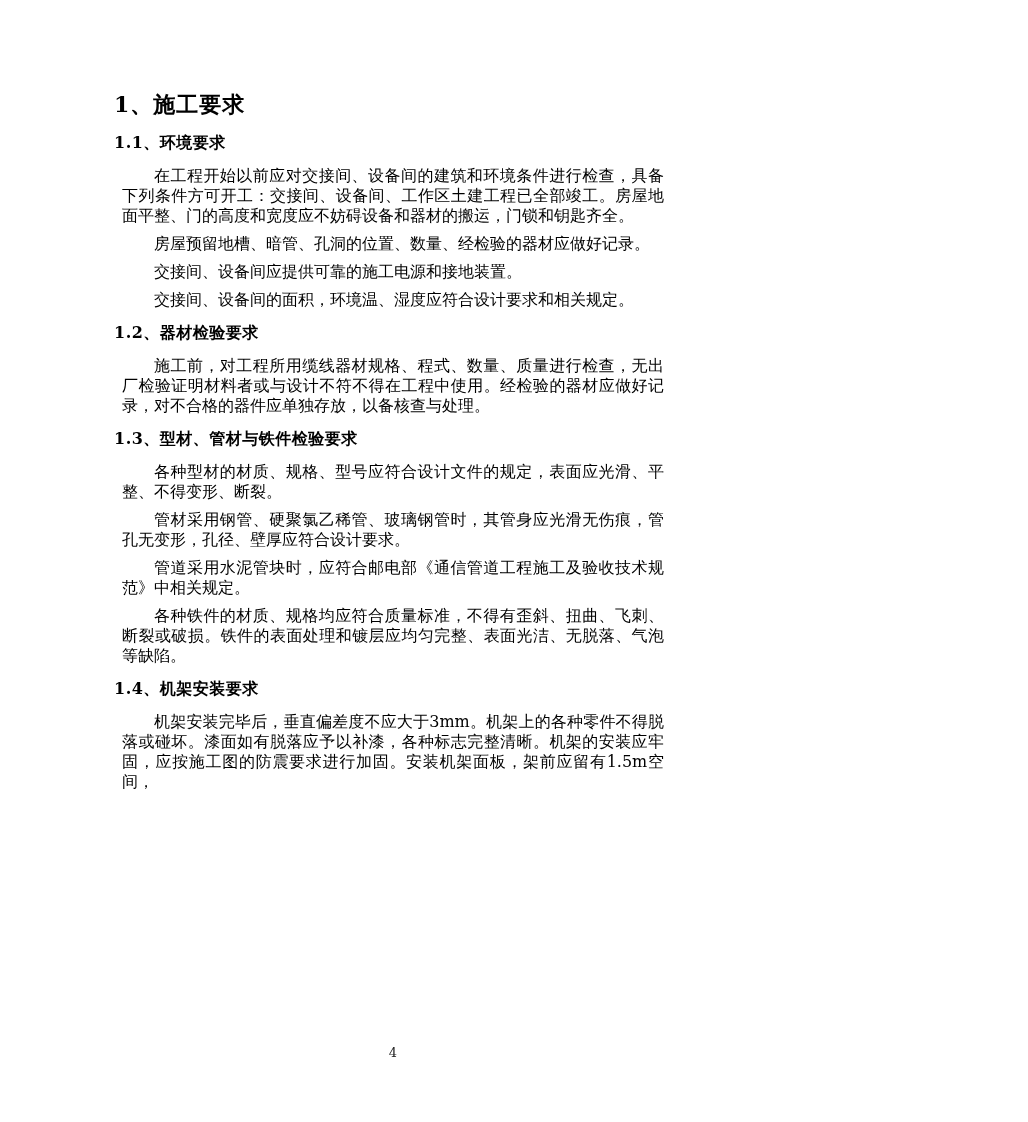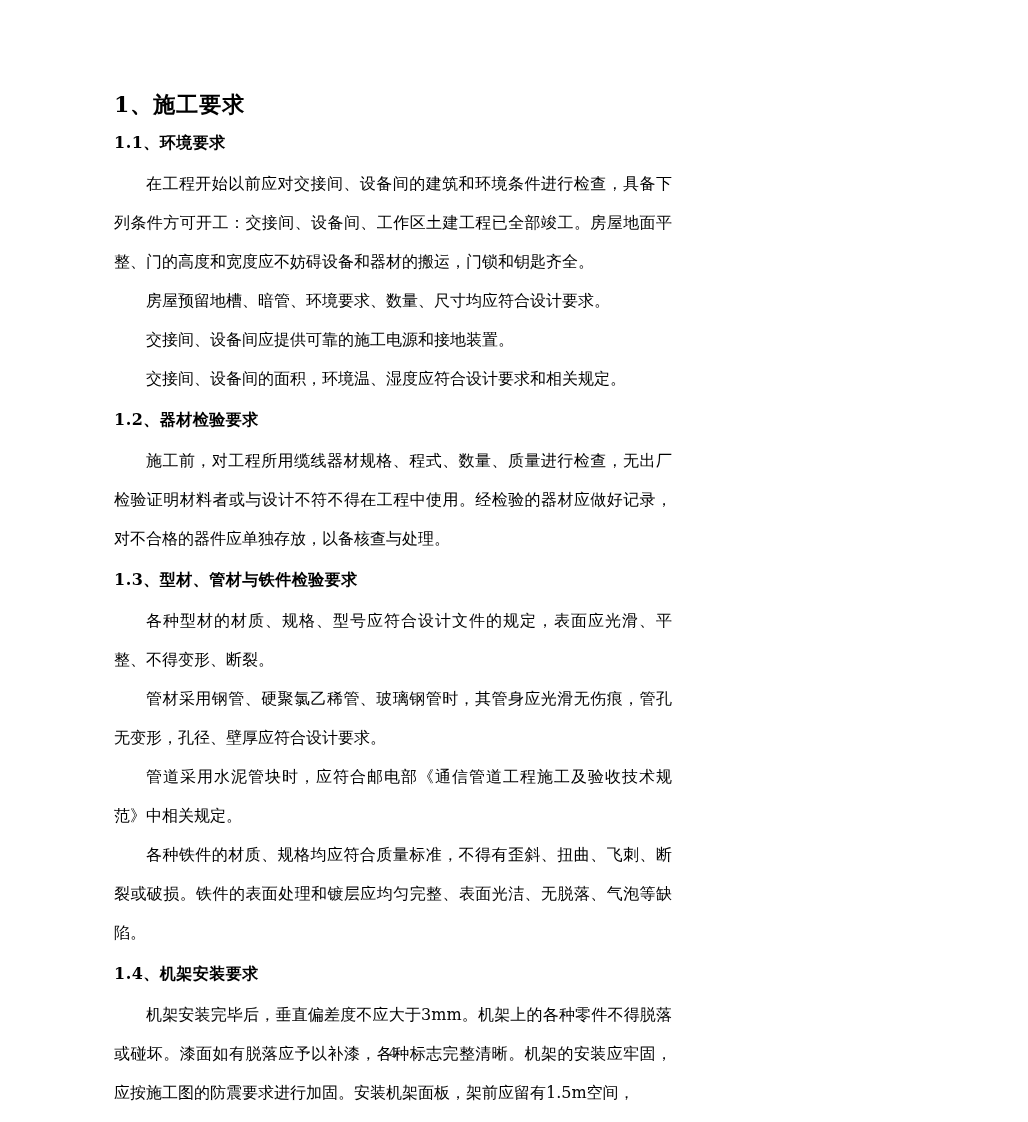--- a/index.html
+++ b/index.html
@@ -39,22 +39,22 @@
     line-height: 30px;
     margin: 7px 0 6px 0;
     letter-spacing: 0.5px;
   }
   section {
     margin: 0;
     padding: 0;
   }
   .para {
     font-size: 16px;
-    line-height: 39px;
-    margin: 0;
+    line-height: 20px;
+    margin: 8px;
     text-align: justify;
     text-indent: 2em;
     word-break: break-all;
   }
   .footer {
     position: absolute;
     left: 114px;
     top: 1042px;
     width: 558px;
     text-align: center;
@@ -68,21 +68,21 @@
 <body>
 
 <div class="page">
   <div class="content">
 
     <h1 class="doc-title">1、施工要求</h1>
 
     <section>
       <h2 class="sec-heading">1.1、环境要求</h2>
       <p class="para">在工程开始以前应对交接间、设备间的建筑和环境条件进行检查，具备下列条件方可开工：交接间、设备间、工作区土建工程已全部竣工。房屋地面平整、门的高度和宽度应不妨碍设备和器材的搬运，门锁和钥匙齐全。</p>
-      <p class="para">房屋预留地槽、暗管、环境要求、数量、尺寸均应符合设计要求。</p>
+      <p class="para">房屋预留地槽、暗管、孔洞的位置、数量、经检验的器材应做好记录。</p>
       <p class="para">交接间、设备间应提供可靠的施工电源和接地装置。</p>
       <p class="para">交接间、设备间的面积，环境温、湿度应符合设计要求和相关规定。</p>
     </section>
 
     <section>
       <h2 class="sec-heading">1.2、器材检验要求</h2>
       <p class="para">施工前，对工程所用缆线器材规格、程式、数量、质量进行检查，无出厂检验证明材料者或与设计不符不得在工程中使用。经检验的器材应做好记录，对不合格的器件应单独存放，以备核查与处理。</p>
     </section>
 
     <section>

